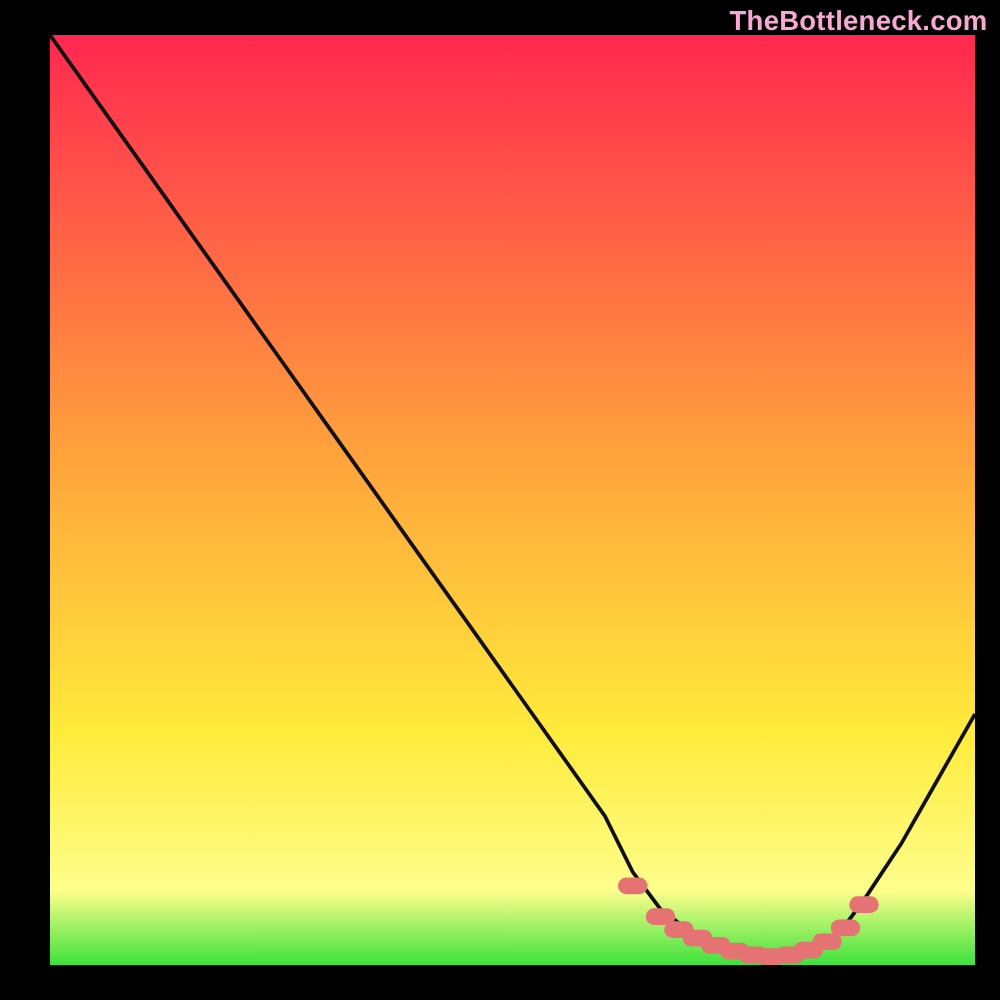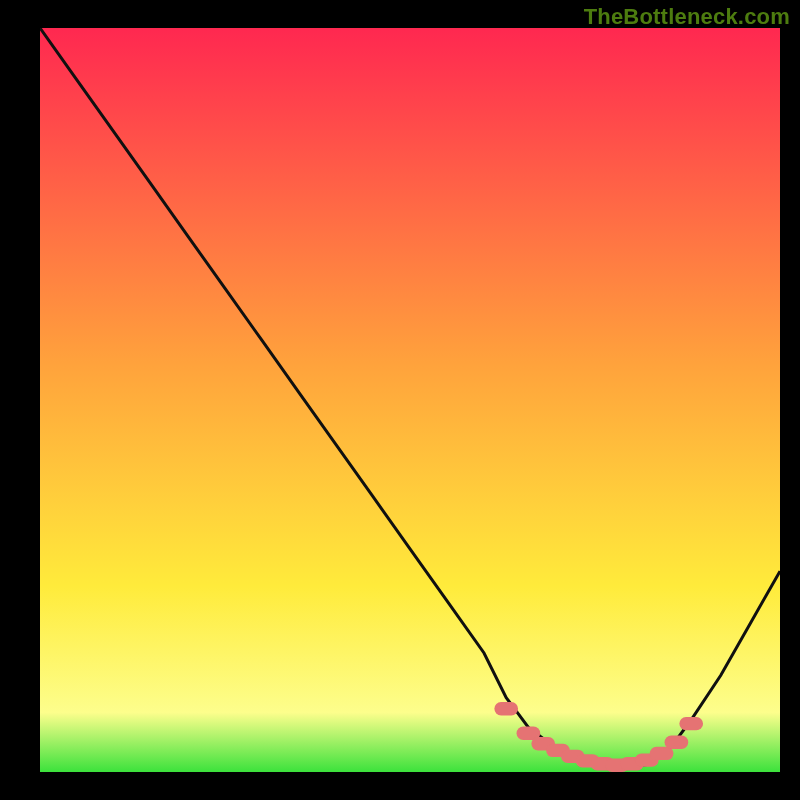--- a/index.html
+++ b/index.html
@@ -14,21 +14,21 @@
   .page-root {
     position: relative;
     width: 800px;
     height: 800px;
     background: #000;
   }
   .watermark {
     position: absolute;
     top: 4px;
     right: 10px;
-    color: #4d7c0f;
+    color: #f9a8d4;
     font-size: 22px;
     font-weight: bold;
     letter-spacing: 0.2px;
     z-index: 20;
   }
   .plot-box {
     position: absolute;
     left: 40px;
     top: 28px;
     width: 740px;

